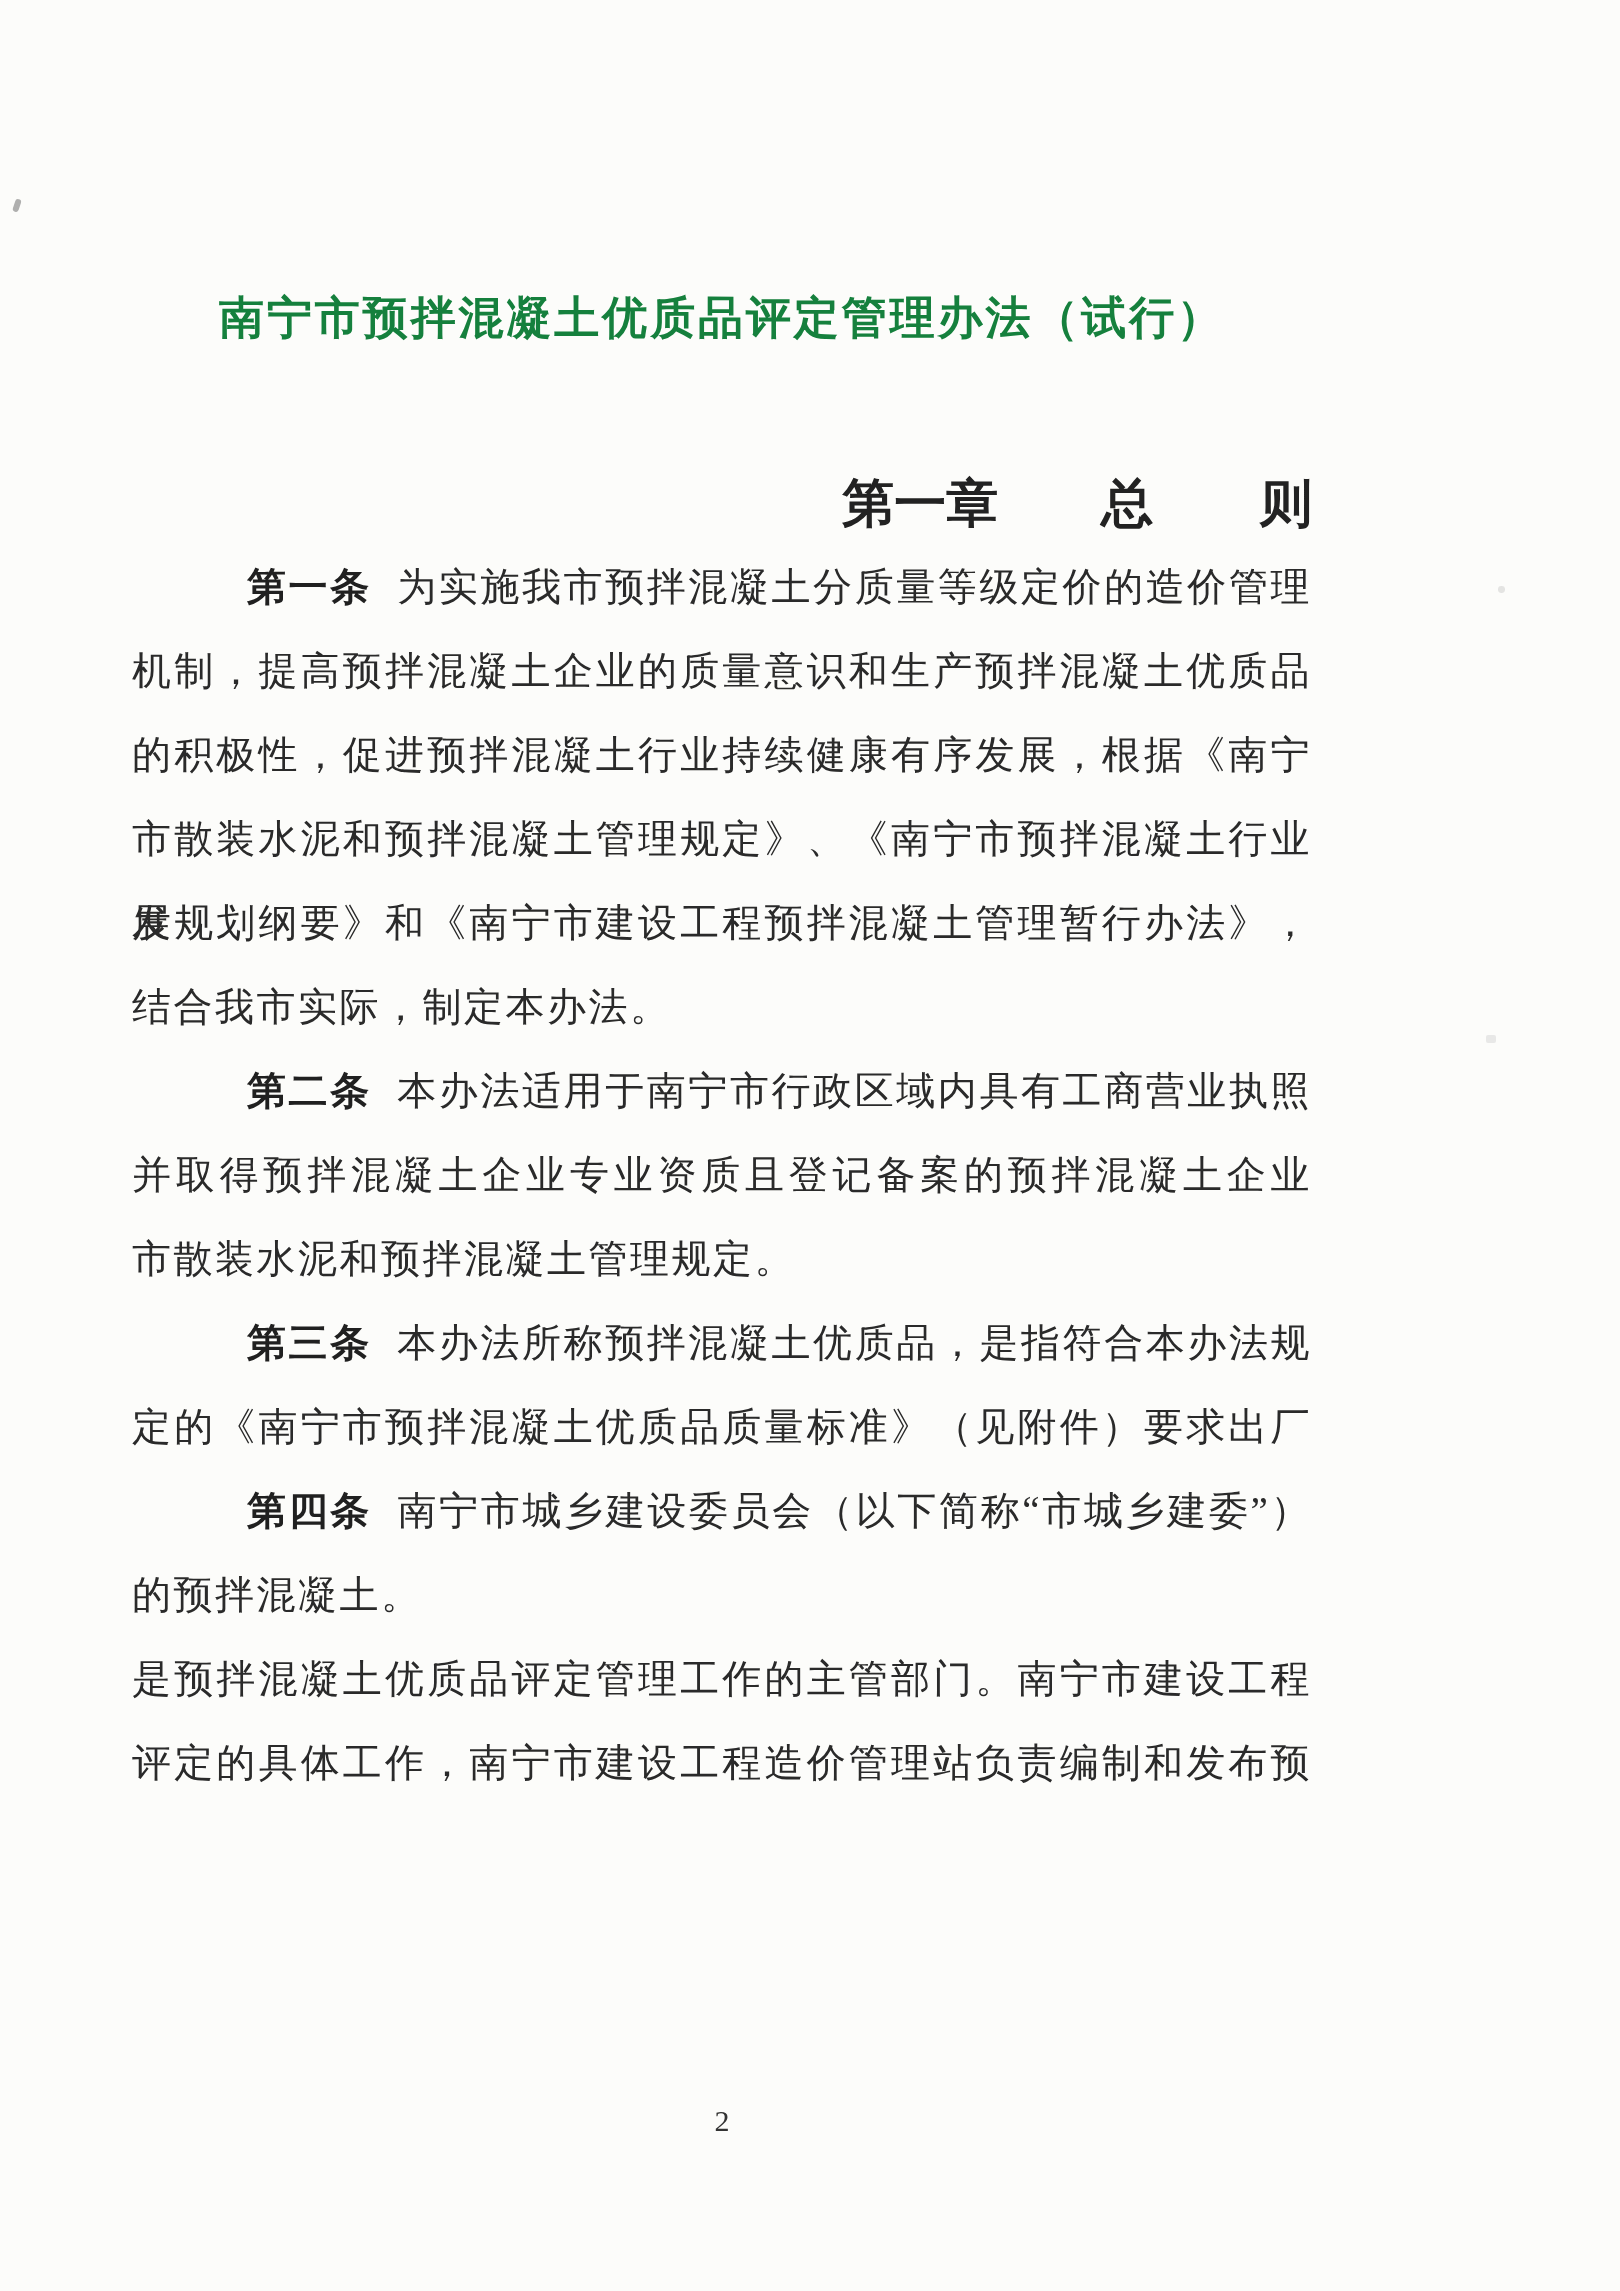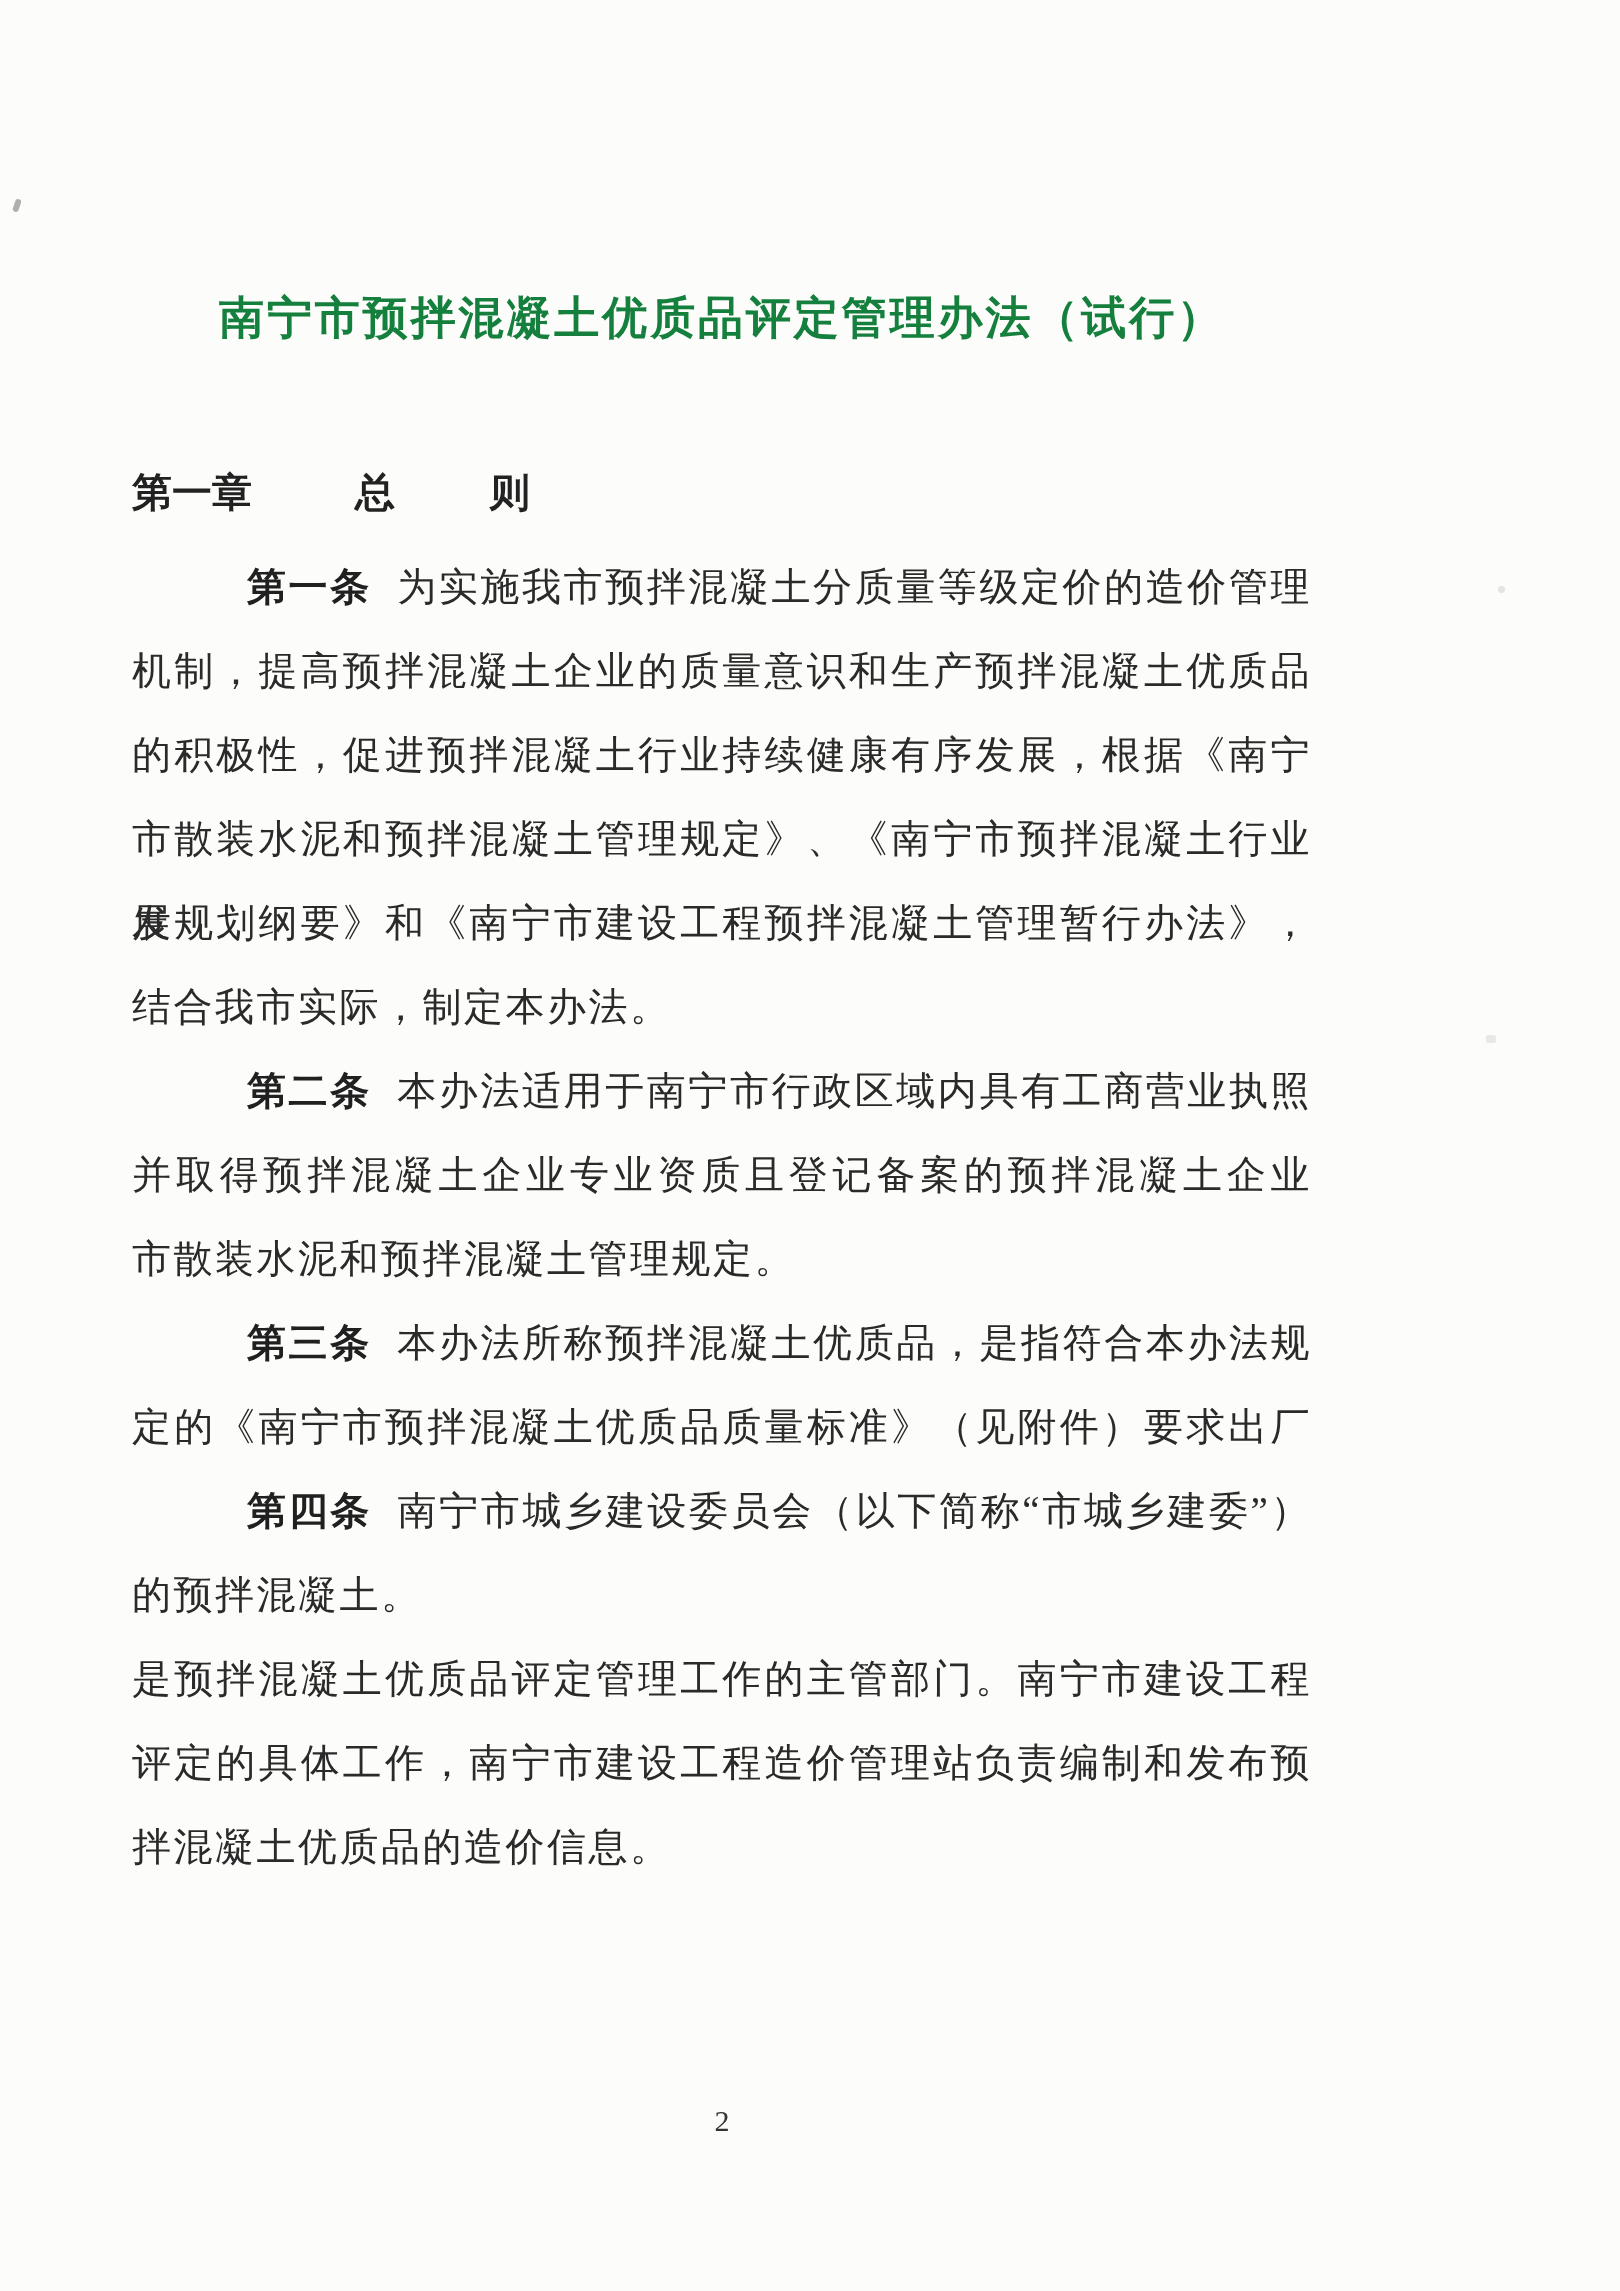--- a/index.html
+++ b/index.html
@@ -24,24 +24,24 @@
     text-align: center;
     font-size: 45px;
     font-weight: 700;
     letter-spacing: 2.9px;
     color: #15803d;
     line-height: 59px;
   }
   .chapter-heading {
     position: absolute;
     left: 132px;
-    top: 462px;
+    top: 473px;
     width: 1180px;
-    text-align: left;
-    font-size: 40px;
+    text-align: right;
+    font-size: 52px;
     font-weight: 700;
     color: #222222;
     line-height: 61px;
   }
   .chapter-heading .chapter-number {
     margin-right: 103px;
   }
   .chapter-heading .chapter-title {
     letter-spacing: 27.4px;
     margin-right: -27.4px;
@@ -142,19 +142,18 @@
     <div class="line flush"><span class="line-text">结合我市实际，制定本办法。</span></div>
     <div class="line indent"><span class="term">第二条</span><span class="line-text">本办法适用于南宁市行政区域内具有工商营业执照</span></div>
     <div class="line"><span class="line-text">并取得预拌混凝土企业专业资质且登记备案的预拌混凝土企业</span></div>
     <div class="line flush"><span class="line-text">市散装水泥和预拌混凝土管理规定。</span></div>
     <div class="line indent"><span class="term">第三条</span><span class="line-text">本办法所称预拌混凝土优质品，是指符合本办法规</span></div>
     <div class="line"><span class="line-text">定的《南宁市预拌混凝土优质品质量标准》（见附件）要求出厂</span></div>
     <div class="line indent"><span class="term">第四条</span><span class="line-text">南宁市城乡建设委员会（以下简称“市城乡建委”）</span></div>
     <div class="line flush"><span class="line-text">的预拌混凝土。</span></div>
     <div class="line"><span class="line-text">是预拌混凝土优质品评定管理工作的主管部门。南宁市建设工程</span></div>
     <div class="line"><span class="line-text">评定的具体工作，南宁市建设工程造价管理站负责编制和发布预</span></div>
-    <div class="line flush"><span class="line-text">拌混凝土优质品的造价信息。</span></div>
   </div>
 
   <div class="page-number">2</div>
 
 </div>
 
 
 </body></html>

